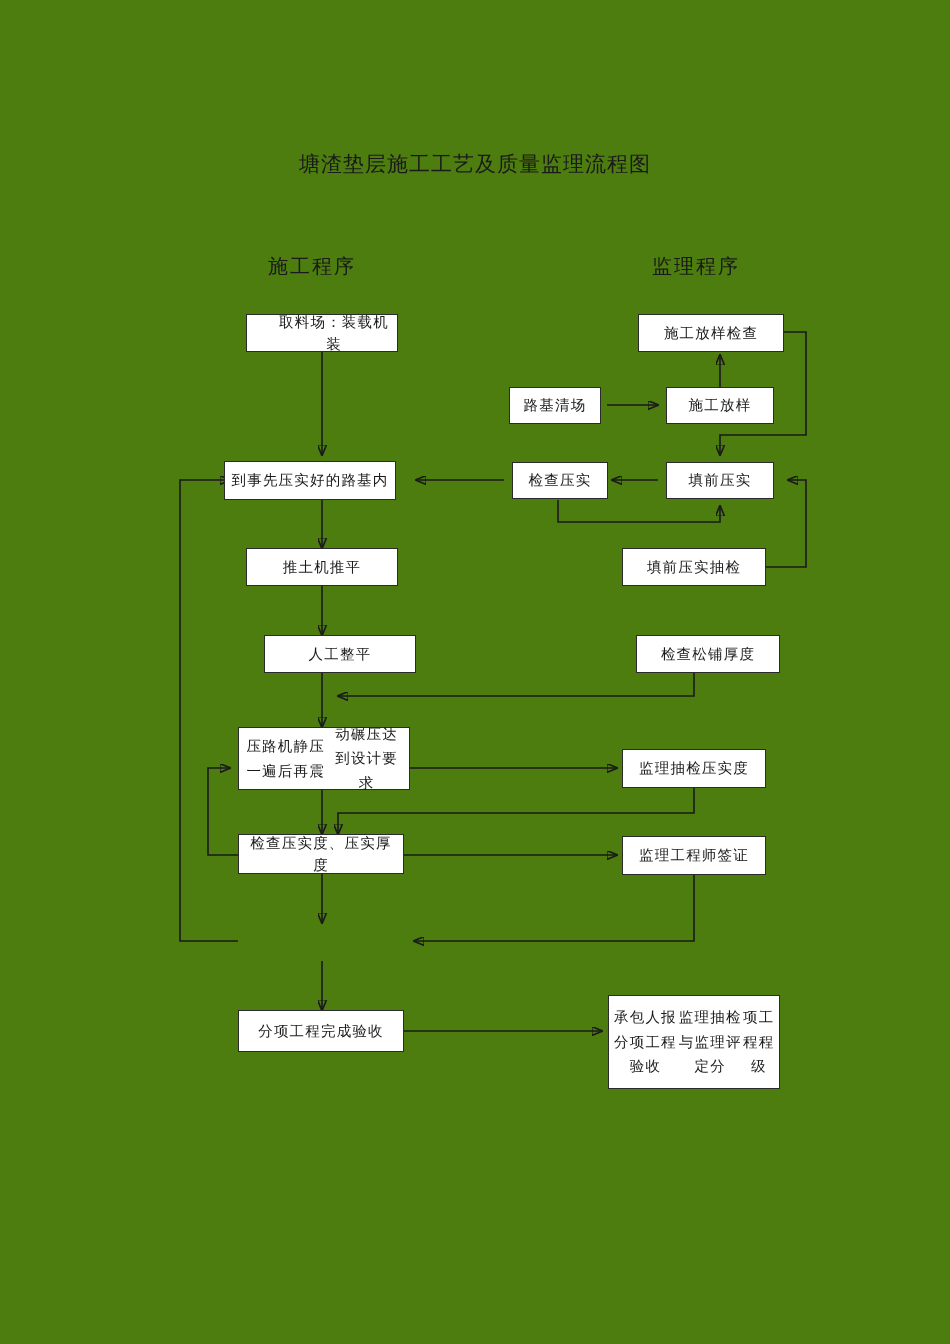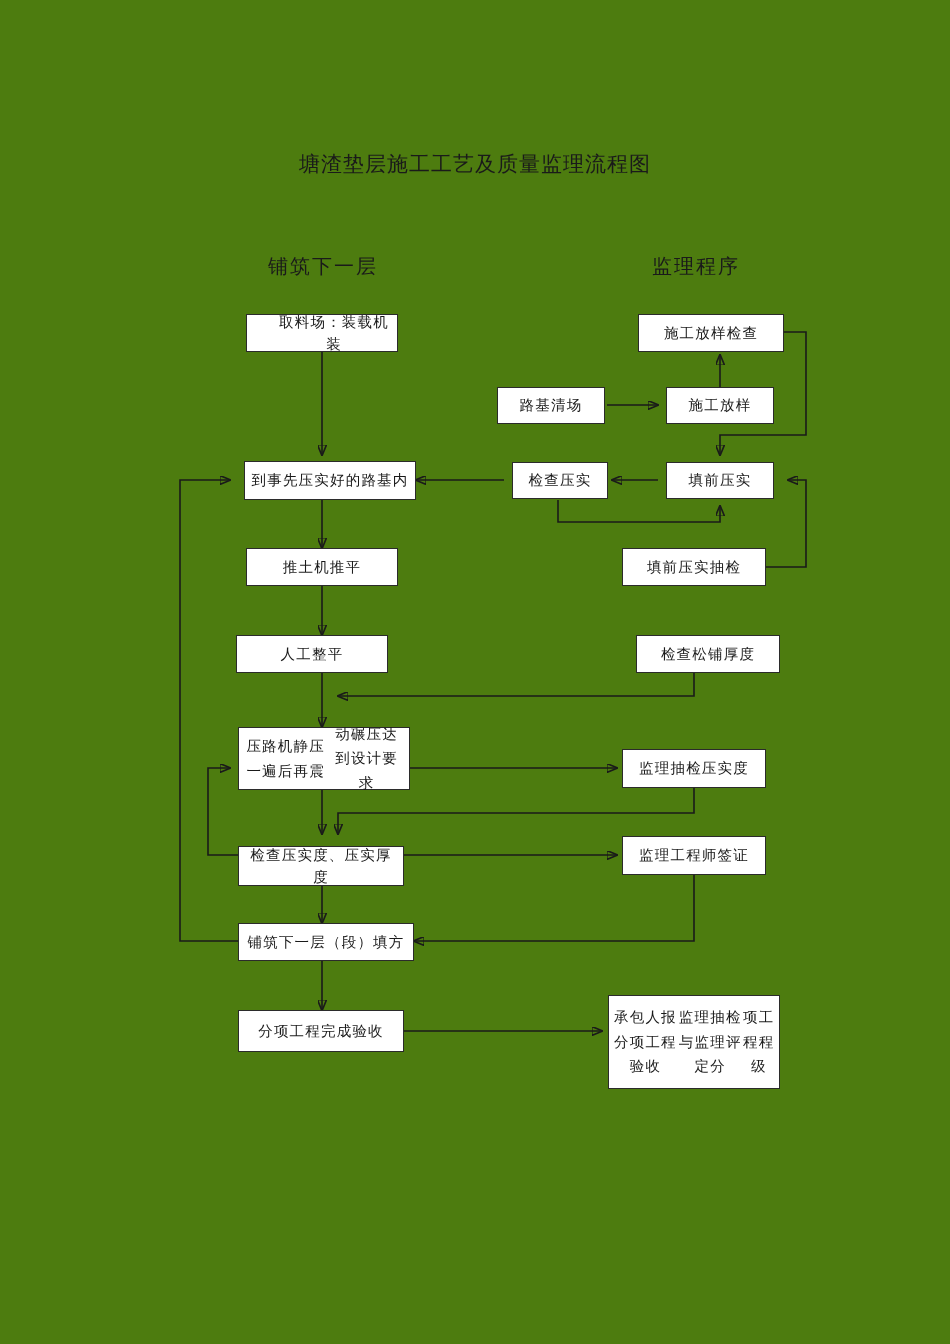--- a/index.html
+++ b/index.html
@@ -66,21 +66,21 @@
   }
   svg#wires path, svg#wires line { fill: none; stroke: #1a1a1a; stroke-width: 1.6px; }
 </style>
 </head>
 <body>
 
 <div id="page">
 
   <div id="title">塘渣垫层施工工艺及质量监理流程图</div>
 
-  <div class="col-head" id="head-left">铺筑下一层</div>
+  <div class="col-head" id="head-left">施工程序</div>
   <div class="col-head" id="head-right">监理程序</div>
 
   <svg id="wires" viewBox="0 0 950 1344">
     <defs>
       <marker id="ah" markerWidth="11" markerHeight="9" refX="10.2" refY="4.5" orient="auto" markerUnits="userSpaceOnUse">
         <path d="M0,0 L11,4.5 L0,9 z" fill="#1a1a1a" stroke="none"></path>
       </marker>
     </defs>
 
     <path d="M322,352 L322,455" marker-end="url(#ah)"></path>
@@ -128,69 +128,66 @@
     <path d="M404,1031 L602,1031" marker-end="url(#ah)"></path>
   </svg>
 
   <div class="node" style="left:246px; top:314px;  width:152px; height:38px;padding-left:28px;">
       <span>取料场：装载机装</span>
     </div>
   <div class="node" style="left:638px; top:314px;  width:146px; height:38px;">
       <span>施工放样检查</span>
     </div>
 
-  <div class="node" style="left:497px; top:387px;  width:108px;  height:37px;">
+  <div class="node" style="left:509px; top:387px;  width:92px;  height:37px;">
       <span>路基清场</span>
     </div>
   <div class="node" style="left:666px; top:387px;  width:108px; height:37px;">
       <span>施工放样</span>
     </div>
 
-  <div class="node" style="left:244px; top:461px; width:172px; height:39px;">
+  <div class="node" style="left:224px; top:461px; width:172px; height:39px;">
       <span>到事先压实好的路基内</span>
     </div>
   <div class="node" style="left:512px; top:462px;  width:96px;  height:37px;">
       <span>检查压实</span>
     </div>
   <div class="node" style="left:666px; top:462px;  width:108px; height:37px;">
       <span>填前压实</span>
     </div>
 
   <div class="node" style="left:246px; top:548px;  width:152px; height:38px;">
       <span>推土机推平</span>
     </div>
   <div class="node" style="left:622px; top:548px;  width:144px; height:38px;">
       <span>填前压实抽检</span>
     </div>
 
-  <div class="node" style="left:236px; top:635px;  width:152px; height:38px;font-family:Liberation Serif, serif;">
+  <div class="node" style="left:264px; top:635px;  width:152px; height:38px;font-family:Liberation Serif, serif;">
       <span>人工整平</span>
     </div>
   <div class="node" style="left:622px; top:635px;  width:144px; height:38px;margin-left:14px;">
       <span>检查松铺厚度</span>
     </div>
 
   <div class="node multiline" style="left:238px; top:727px; width:172px; height:63px; flex-direction:row;">
     <span>压路机静压一遍后再震</span>
     <span>动碾压达到设计要求</span>
   </div>
   <div class="node" style="left:622px; top:749px; width:144px; height:39px;">
       <span>监理抽检压实度</span>
     </div>
 
-  <div class="node" style="left:238px; top:834px; width:166px; height:40px;margin-top:12px;">
+  <div class="node" style="left:238px; top:834px; width:166px; height:40px;">
       <span>检查压实度、压实厚度</span>
     </div>
   <div class="node" style="left:622px; top:836px; width:144px; height:39px;">
       <span>监理工程师签证</span>
     </div>
 
-  <div class="node" style="left:238px; top:923px;  width:176px; height:38px;">
-      <span>铺筑下一层（段）填方</span>
-    </div>
 
   <div class="node" style="left:238px; top:1010px; width:166px; height:42px;">
       <span>分项工程完成验收</span>
     </div>
   <div class="node multiline" style="left:608px; top:995px; width:172px; height:94px; flex-direction:row;">
     <span>承包人报分项工程验收</span>
     <span>监理抽检与监理评定分</span>
     <span>项工程程级</span>
   </div>
 

